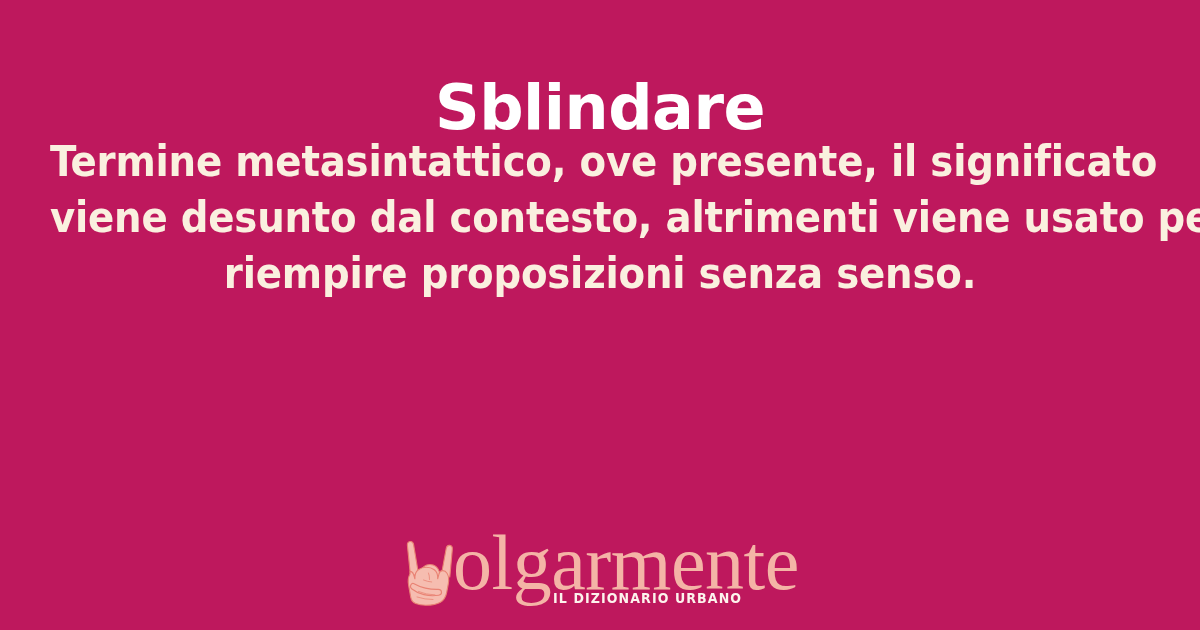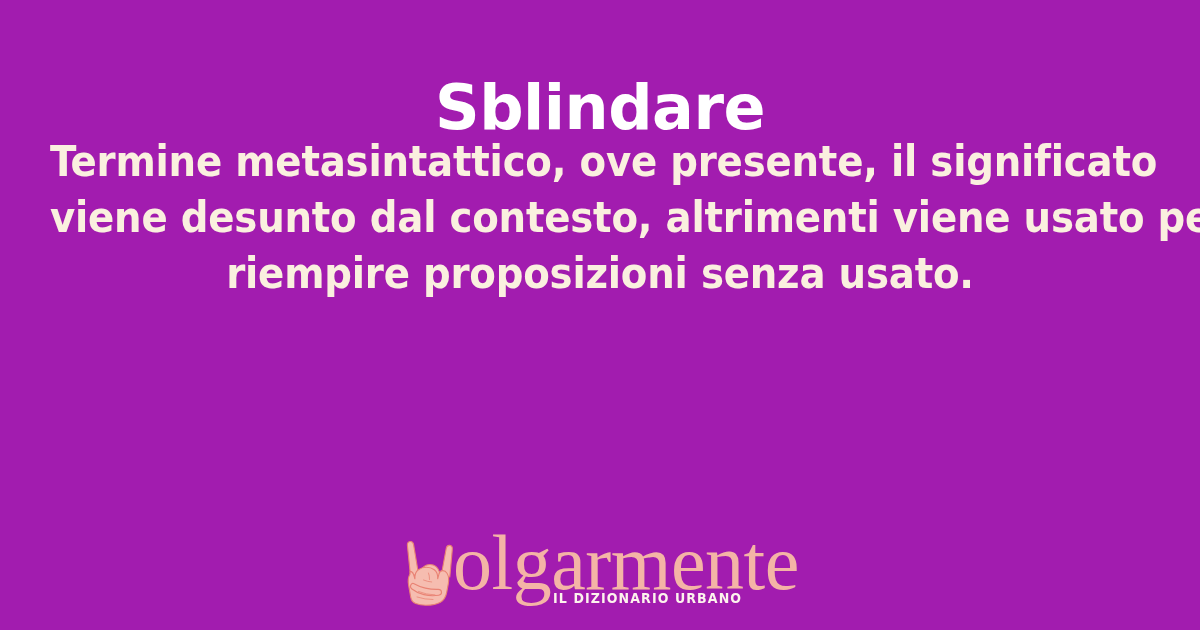--- a/index.html
+++ b/index.html
@@ -11,21 +11,21 @@
     width: 1200px;
     height: 630px;
     overflow: hidden;
     font-family: "Liberation Sans", sans-serif;
   }
 
   .card {
     position: relative;
     width: 1200px;
     height: 630px;
-    background: #a21caf;
+    background: #be185d;
     box-sizing: border-box;
     overflow: hidden;
   }
 
   
   .title {
     position: absolute;
     top: 26px;
     left: 0;
     width: 1200px;
@@ -117,21 +117,21 @@
 </head>
 <body>
 
 <div class="card">
 
   <h1 class="title">Sblindare</h1>
 
   <div class="definition">
     <span class="ln">Termine metasintattico, ove presente, il significato</span>
     <span class="ln">viene desunto dal contesto, altrimenti viene usato per</span>
-    <span class="ln">riempire proposizioni senza usato.</span>
+    <span class="ln">riempire proposizioni senza senso.</span>
   </div>
 
   <div class="logo">
     <div class="logo-inner">
 
       <span class="hand-icon">
         <svg viewBox="0 0 58 72" xmlns="http://www.w3.org/2000/svg" aria-hidden="true">
           <g fill="#F6BDB0" stroke="#E98374" stroke-width="1.1" stroke-linejoin="round" stroke-linecap="round">
 
             <path d="M9.5 40 L6.4 9.5 q-0.3 -3.6 2.6 -4.0 q3.0 -0.4 3.6 3.2 L17.5 38 Z"></path>

